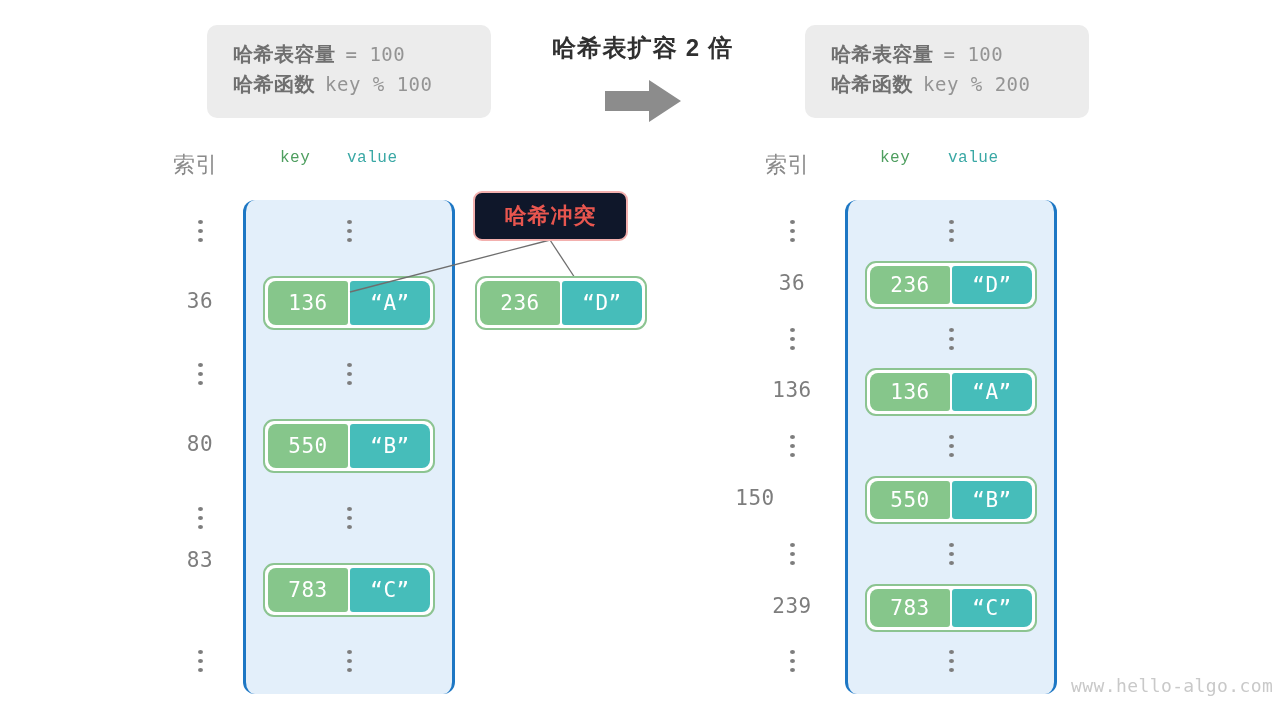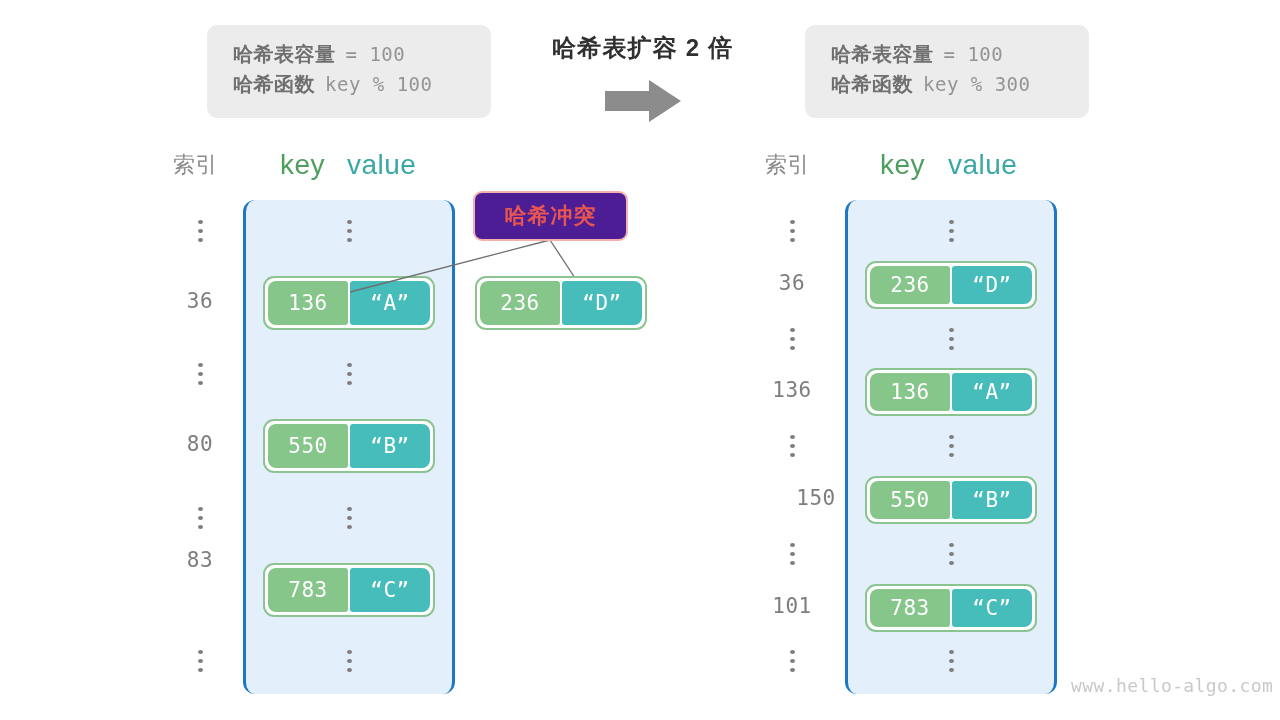--- a/index.html
+++ b/index.html
@@ -52,22 +52,22 @@
     font-size: 24px;
     color: #303030;
     letter-spacing: 1.2px;
     white-space: nowrap;
   }
   .big-arrow { position: absolute; }
 
   
   .col-head {
     position: absolute;
-    font-family: Liberation Sans, sans-serif;
-    font-size: 28px;
+    font-family: Liberation Mono, monospace;
+    font-size: 16px;
     white-space: pre;
     letter-spacing: 0.5px;
   }
   .head-index {
     font-family: "Liberation Sans", sans-serif;
     font-weight: normal;
     color: #8a8a8a;
     font-size: 22px;
   }
   .head-key   { color: #4e9e5f; }
@@ -132,21 +132,21 @@
   }
   .cell-val {
     background: #46bdba;
     border-radius: 3px 8px 8px 3px;
     margin-left: 2px;
   }
 
   
   .collision-tag {
     position: absolute;
-    background: #4c1d95;
+    background: #0f172a;
     border: 2px solid #f3b0ae;
     border-radius: 9px;
     display: flex;
     align-items: center;
     justify-content: center;
     font-family: "Liberation Sans", sans-serif;
     font-weight: bold;
     font-size: 22px;
     color: #e8564f;
     letter-spacing: 1px;
@@ -188,21 +188,21 @@
     <polygon points="0,11 44,11 44,0 76,21 44,42 44,31 0,31" fill="#8c8c8c"></polygon>
   </svg>
 
   <div class="info-box" style="left:805px; top:25px; width:284px; height:93px;">
     <div class="info-line">
       <span class="info-label">哈希表容量</span>
       <span class="info-value">= 100</span>
     </div>
     <div class="info-line">
       <span class="info-label">哈希函数</span>
-      <span class="info-value">key % 300</span>
+      <span class="info-value">key % 200</span>
     </div>
   </div>
 
   <div class="col-head head-index" style="left:173px; top:150px;">索引</div>
   <div class="col-head head-key" style="left:280px; top:149px;">key</div>
   <div class="col-head head-value" style="left:347px; top:149px;">value</div>
 
   <div class="bucket-frame" style="left:243px; top:200px; width:212px; height:494px;"></div>
 
   <div id="left-rows">
@@ -315,36 +315,36 @@
       <div class="idx-label vdots" style="left: 757px; width: 70px; top: 435.2px; height: 22px; display: flex;">
         <i></i>
         <i></i>
         <i></i>
       </div>
       <div class="vdots" style="position: absolute; left: 941px; top: 435.2px; width: 20px; height: 22px;">
         <i></i>
         <i></i>
         <i></i>
       </div>
-      <div class="idx-label" style="left: 781px; width: 70px; top: 486px;">150</div>
+      <div class="idx-label" style="left: 720px; width: 70px; top: 486px;">150</div>
       <div class="pair" style="position: absolute; left: 865px; top: 476px; width: 172px; height: 48px;">
         <div class="cell cell-key" style="width: 80px;">550</div>
         <div class="cell cell-val" style="width: 80px;">“B”</div>
       </div>
       <div class="idx-label vdots" style="left: 757px; width: 70px; top: 542.8px; height: 22px; display: flex;">
         <i></i>
         <i></i>
         <i></i>
       </div>
       <div class="vdots" style="position: absolute; left: 941px; top: 542.8px; width: 20px; height: 22px;">
         <i></i>
         <i></i>
         <i></i>
       </div>
-      <div class="idx-label" style="left: 757px; width: 70px; top: 593.6px;">101</div>
+      <div class="idx-label" style="left: 757px; width: 70px; top: 593.6px;">239</div>
       <div class="pair" style="position: absolute; left: 865px; top: 583.6px; width: 172px; height: 48px;">
         <div class="cell cell-key" style="width: 80px;">783</div>
         <div class="cell cell-val" style="width: 80px;">“C”</div>
       </div>
       <div class="idx-label vdots" style="left: 757px; width: 70px; top: 650.4px; height: 22px; display: flex;">
         <i></i>
         <i></i>
         <i></i>
       </div>
       <div class="vdots" style="position: absolute; left: 941px; top: 650.4px; width: 20px; height: 22px;">

